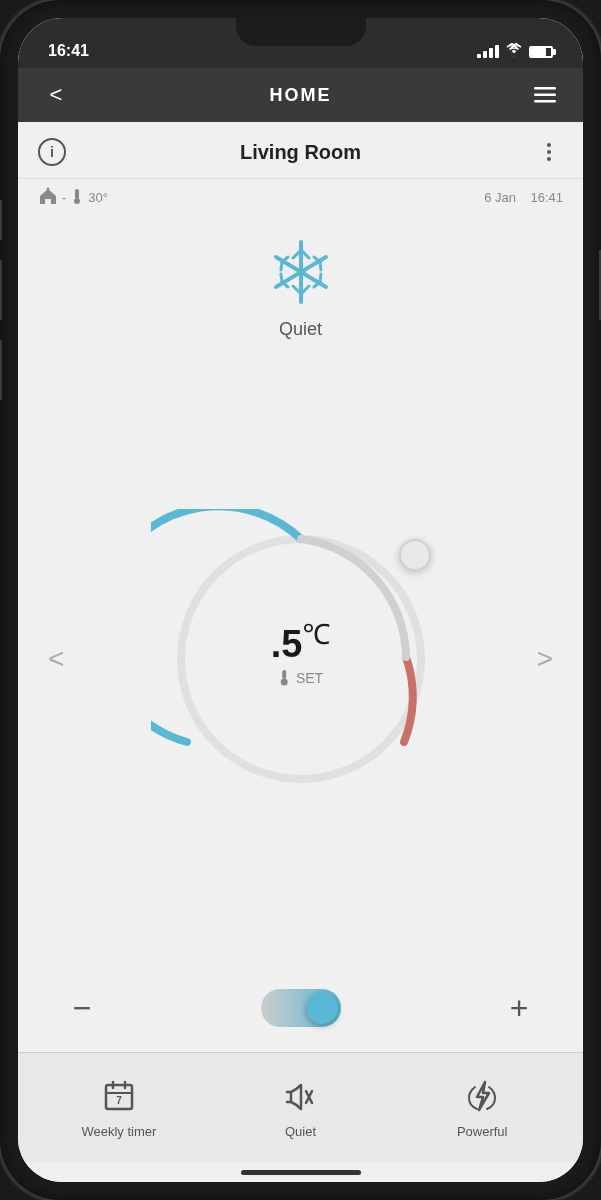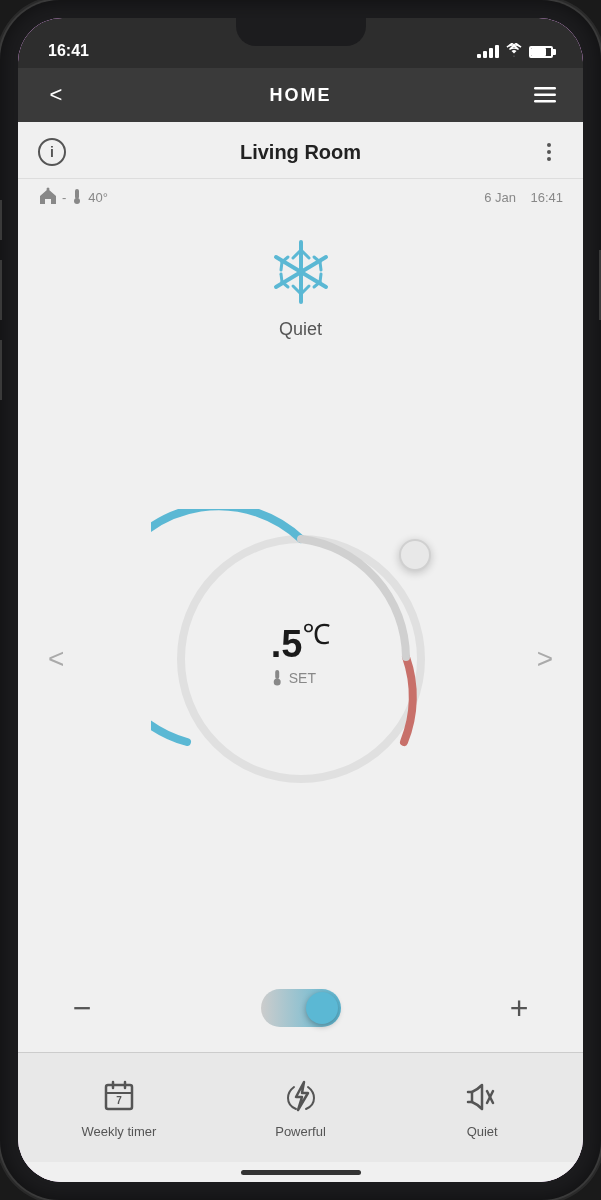--- a/index.html
+++ b/index.html
@@ -313,20 +313,21 @@
 
     .temp-unit {
       font-size: 28px;
       font-weight: 400;
       margin-top: 10px;
     }
 
     .temp-set {
       display: flex;
       align-items: center;
+      justify-content: center;
       gap: 6px;
       color: #888;
       font-size: 14px;
       margin-top: 6px;
     }
 
     
     .controls-section {
       padding: 16px 40px 20px;
       display: flex;
@@ -551,21 +552,21 @@
               <circle cx="10" cy="2" r="1.5"></circle>
             </svg>
           </span>
           <span>-</span>
           <span>
             <svg width="14" height="18" viewBox="0 0 14 18" fill="#888">
               <rect x="5" y="2" width="4" height="10" rx="2"></rect>
               <circle cx="7" cy="14" r="3"></circle>
             </svg>
           </span>
-          <span>40°</span>
+          <span>30°</span>
         </div>
         <div class="sub-info-right">
           <span>6 Jan</span>
           &nbsp;&nbsp;
           <span>16:41</span>
         </div>
       </div>
 
       <div class="mode-section">
         <div class="snowflake">
@@ -656,40 +657,40 @@
               <line x1="6" y1="16" x2="32" y2="16" stroke="#555" stroke-width="2"></line>
               <text x="19" y="27" text-anchor="middle" fill="#555" font-size="10" font-weight="bold">7</text>
             </svg>
           </div>
           <span class="tab-label">Weekly timer</span>
         </div>
 
         <div class="tab-item">
           <div class="tab-icon">
             <svg width="38" height="38" viewBox="0 0 38 38" fill="none">
-              <path d="M22 5 L14 20 L20 20 L16 33 L26 16 L20 16 Z" stroke="#555" stroke-width="2.5" stroke-linejoin="round" fill="none"></path>
-              <path d="M12 10 C8 13 6 17 6 21 C6 27 9 30 14 32" stroke="#555" stroke-width="2" stroke-linecap="round" fill="none"></path>
-              <path d="M26 10 C30 13 32 17 32 21 C32 27 29 30 24 32" stroke="#555" stroke-width="2" stroke-linecap="round" fill="none"></path>
-            </svg>
-          </div>
-          <span class="tab-label">Powerful</span>
-        </div>
-
-        <div class="tab-item">
-          <div class="tab-icon">
-            <svg width="38" height="38" viewBox="0 0 38 38" fill="none">
               <path d="M19 8 C19 8 14 13 9 15 L9 25 C14 27 19 32 19 32 Z" stroke="#555" stroke-width="2.5" fill="none" stroke-linejoin="round"></path>
               <line x1="5" y1="15" x2="9" y2="15" stroke="#555" stroke-width="2.5" stroke-linecap="round"></line>
               <line x1="5" y1="25" x2="9" y2="25" stroke="#555" stroke-width="2.5" stroke-linecap="round"></line>
               <line x1="24" y1="14" x2="30" y2="26" stroke="#555" stroke-width="2.5" stroke-linecap="round"></line>
               <line x1="30" y1="14" x2="24" y2="26" stroke="#555" stroke-width="2.5" stroke-linecap="round"></line>
             </svg>
           </div>
           <span class="tab-label">Quiet</span>
         </div>
+
+        <div class="tab-item">
+          <div class="tab-icon">
+            <svg width="38" height="38" viewBox="0 0 38 38" fill="none">
+              <path d="M22 5 L14 20 L20 20 L16 33 L26 16 L20 16 Z" stroke="#555" stroke-width="2.5" stroke-linejoin="round" fill="none"></path>
+              <path d="M12 10 C8 13 6 17 6 21 C6 27 9 30 14 32" stroke="#555" stroke-width="2" stroke-linecap="round" fill="none"></path>
+              <path d="M26 10 C30 13 32 17 32 21 C32 27 29 30 24 32" stroke="#555" stroke-width="2" stroke-linecap="round" fill="none"></path>
+            </svg>
+          </div>
+          <span class="tab-label">Powerful</span>
+        </div>
       </div>
 
       <div class="home-indicator">
         <div class="home-bar"></div>
       </div>
 
     </div>
   </div>
 </div>
 

